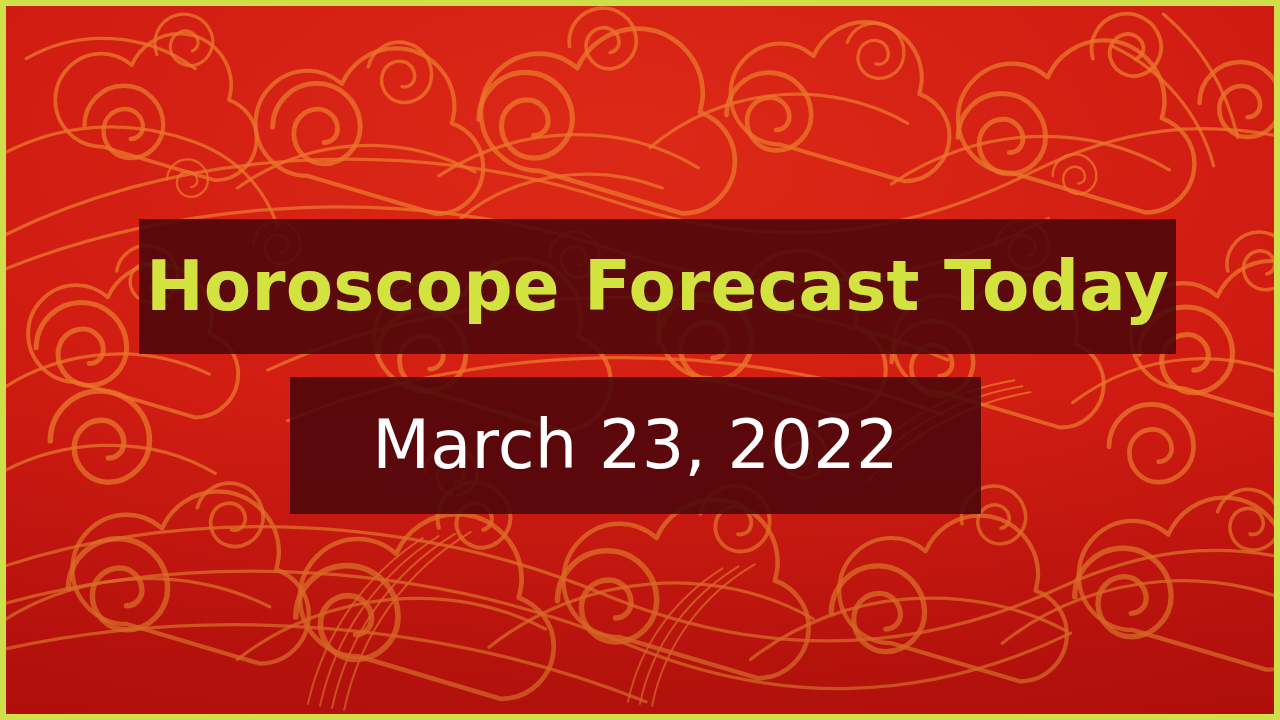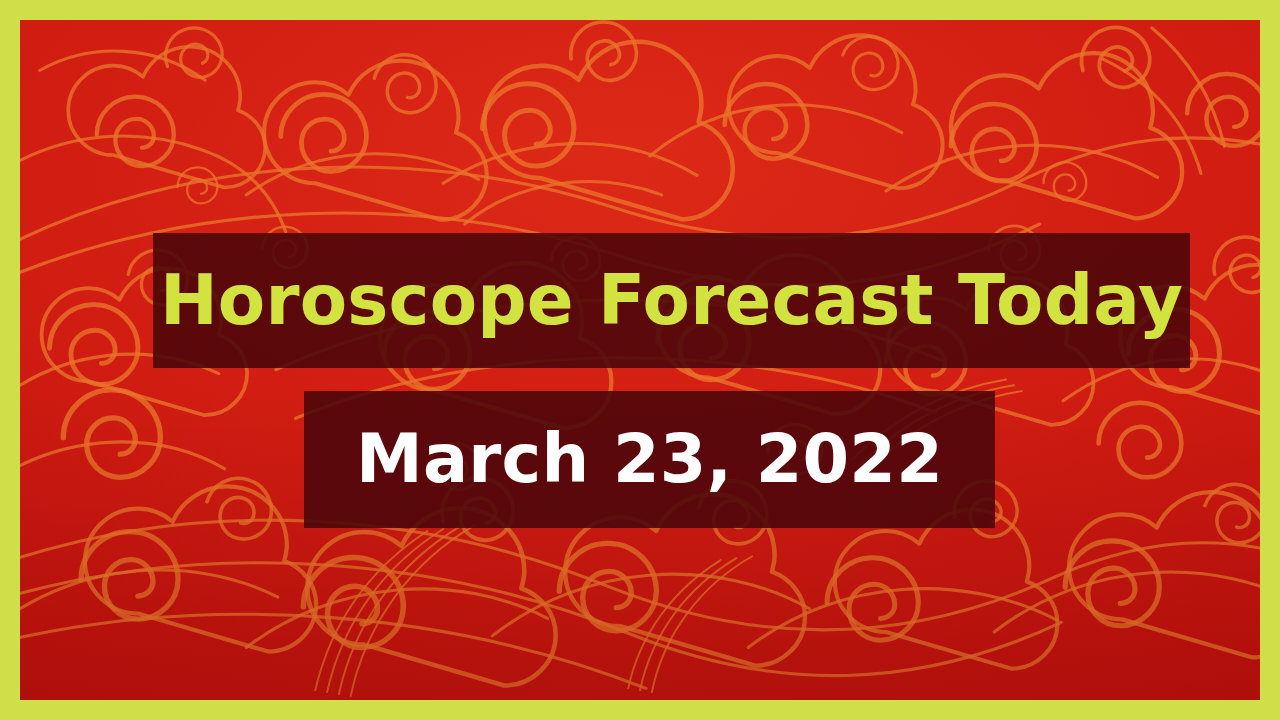--- a/index.html
+++ b/index.html
@@ -12,21 +12,21 @@
     height: 720px;
     overflow: hidden;
   }
 
   #poster {
     position: relative;
     width: 1280px;
     height: 720px;
     box-sizing: border-box;
     background: #cfdf4a;            
-    padding: 20px;
+    padding: 6px;
     overflow: hidden;
     font-family: "DejaVu Sans", sans-serif;
   }
 
   
   #canvas {
     position: relative;
     width: 100%;
     height: 100%;
     overflow: hidden;
@@ -81,21 +81,21 @@
     font-weight: 700;
     letter-spacing: 0.2px;
     line-height: 1;
     white-space: nowrap;
     text-align: center;
   }
 
   #date-text {
     color: #ffffff;
     font-size: 67px;
-    font-weight: 700;
+    font-weight: 400;
     letter-spacing: 0.2px;
     line-height: 1;
     white-space: nowrap;
     text-align: left;
   }
 </style>
 </head>
 <body>
 
 <div id="poster">

